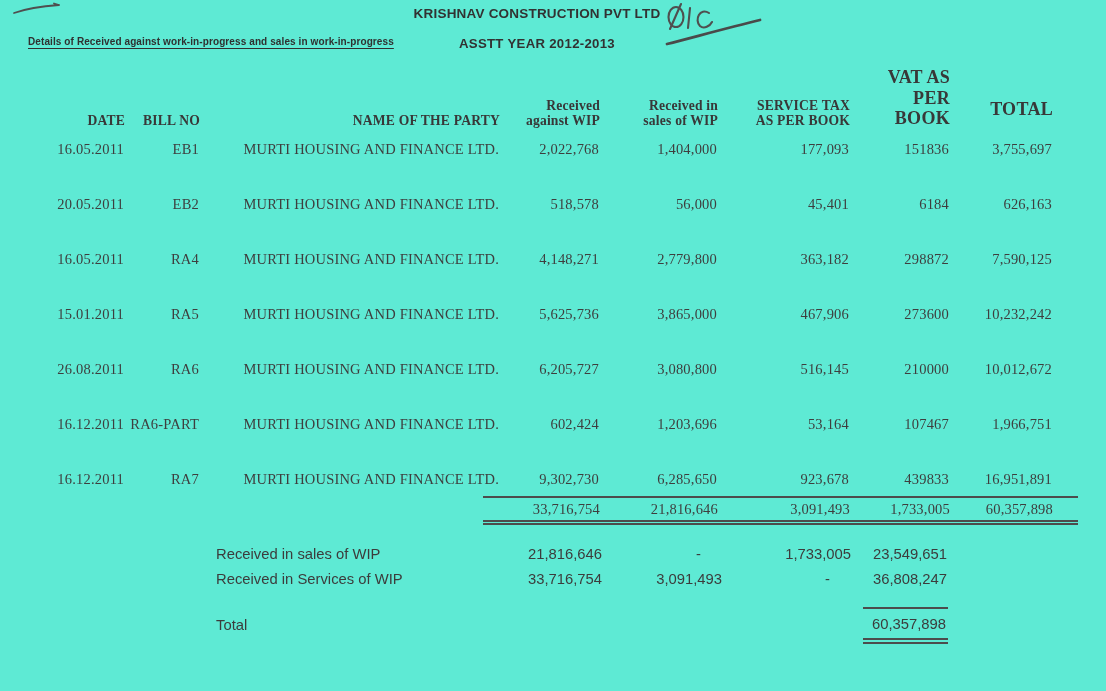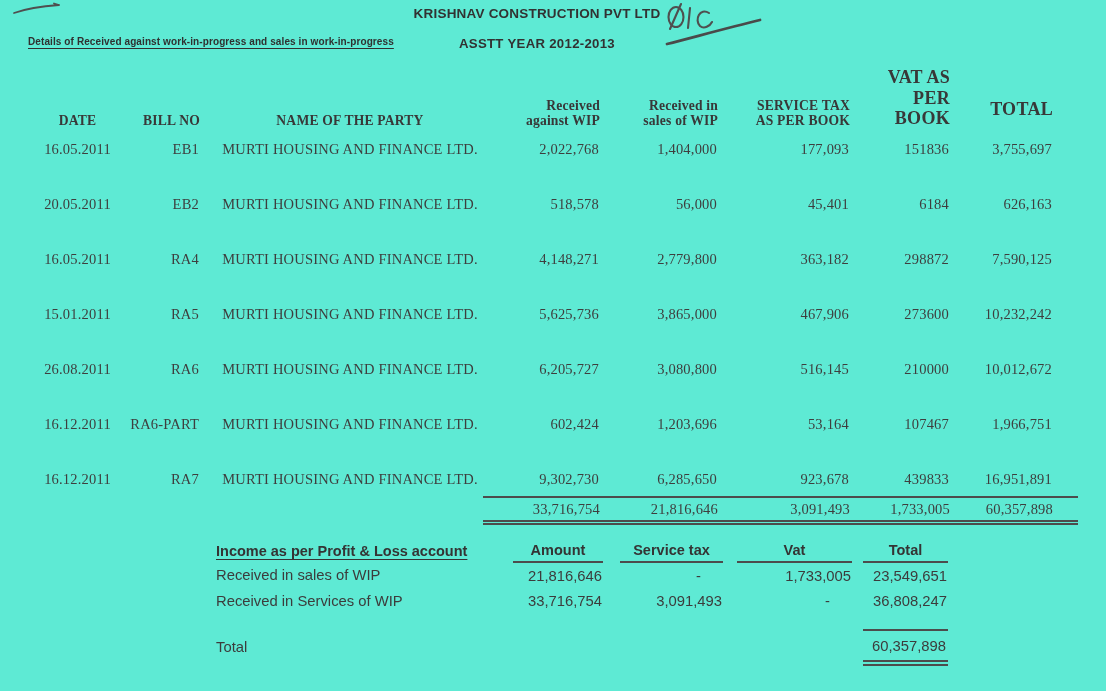--- a/index.html
+++ b/index.html
@@ -30,21 +30,21 @@
     font-family:"Liberation Serif", serif; font-size:14.5px; color:#3e3e3e;
   }
   .main-table th {
     font-size:13.6px; font-weight:bold; color:#383838;
     vertical-align:bottom; padding:0 0 2px 0; line-height:1.15; letter-spacing:0.2px;
   }
   .main-table th.sans { font-family:Liberation Serif, serif; font-size:18px; letter-spacing:0.3px; }
   .main-table th.total-head { padding-bottom:11px; }
   .main-table td { height:44px; vertical-align:top; padding-top:10px; letter-spacing:0.2px; }
   .pre { white-space:pre-line; }
-  .al { text-align:center; } .ac { text-align:right; } .ar { text-align:right; }
+  .al { text-align:right; } .ac { text-align:right; } .ar { text-align:right; }
 
   
   .totals-block {
     position:absolute; left:483px; top:496px; width:595px; height:22px;
     border-top:2px solid #4c4c4c; border-bottom:5px double #4c4c4c;
     font-family:"Liberation Serif", serif; font-size:14.5px; color:#3e3e3e;
   }
   .totals-block span { position:absolute; top:3px; letter-spacing:0.2px; }
   .tv0 { right:478px; } .tv1 { right:360px; } .tv2 { right:228px; } .tv3 { right:128px; } .tv4 { right:25px; }
 
@@ -207,31 +207,20 @@
         <col style="width:15px">
         <col style="width:90px">
         <col style="width:17px">
       <col style="width:103px">
         <col style="width:14px">
         <col style="width:115px">
         <col style="width:11px">
         <col style="width:85px">
     </colgroup>
     <tbody>
-        <tr>
-      <th class="heading">Income as per Profit &amp; Loss account</th>
-      <th></th>
-      <th class="colhead">Amount</th>
-      <th></th>
-      <th class="colhead">Service tax</th>
-      <th></th>
-      <th class="colhead">Vat</th>
-      <th></th>
-      <th class="colhead">Total</th>
-    </tr>
     <tr>
       <td class="sum-label">Received in sales of WIP</td>
       <td></td>
       <td class="sum-val">21,816,646</td>
       <td></td>
       <td class="sum-val dash">-</td>
       <td></td>
       <td class="sum-val">1,733,005</td>
       <td></td>
       <td class="sum-val">23,549,651</td>

